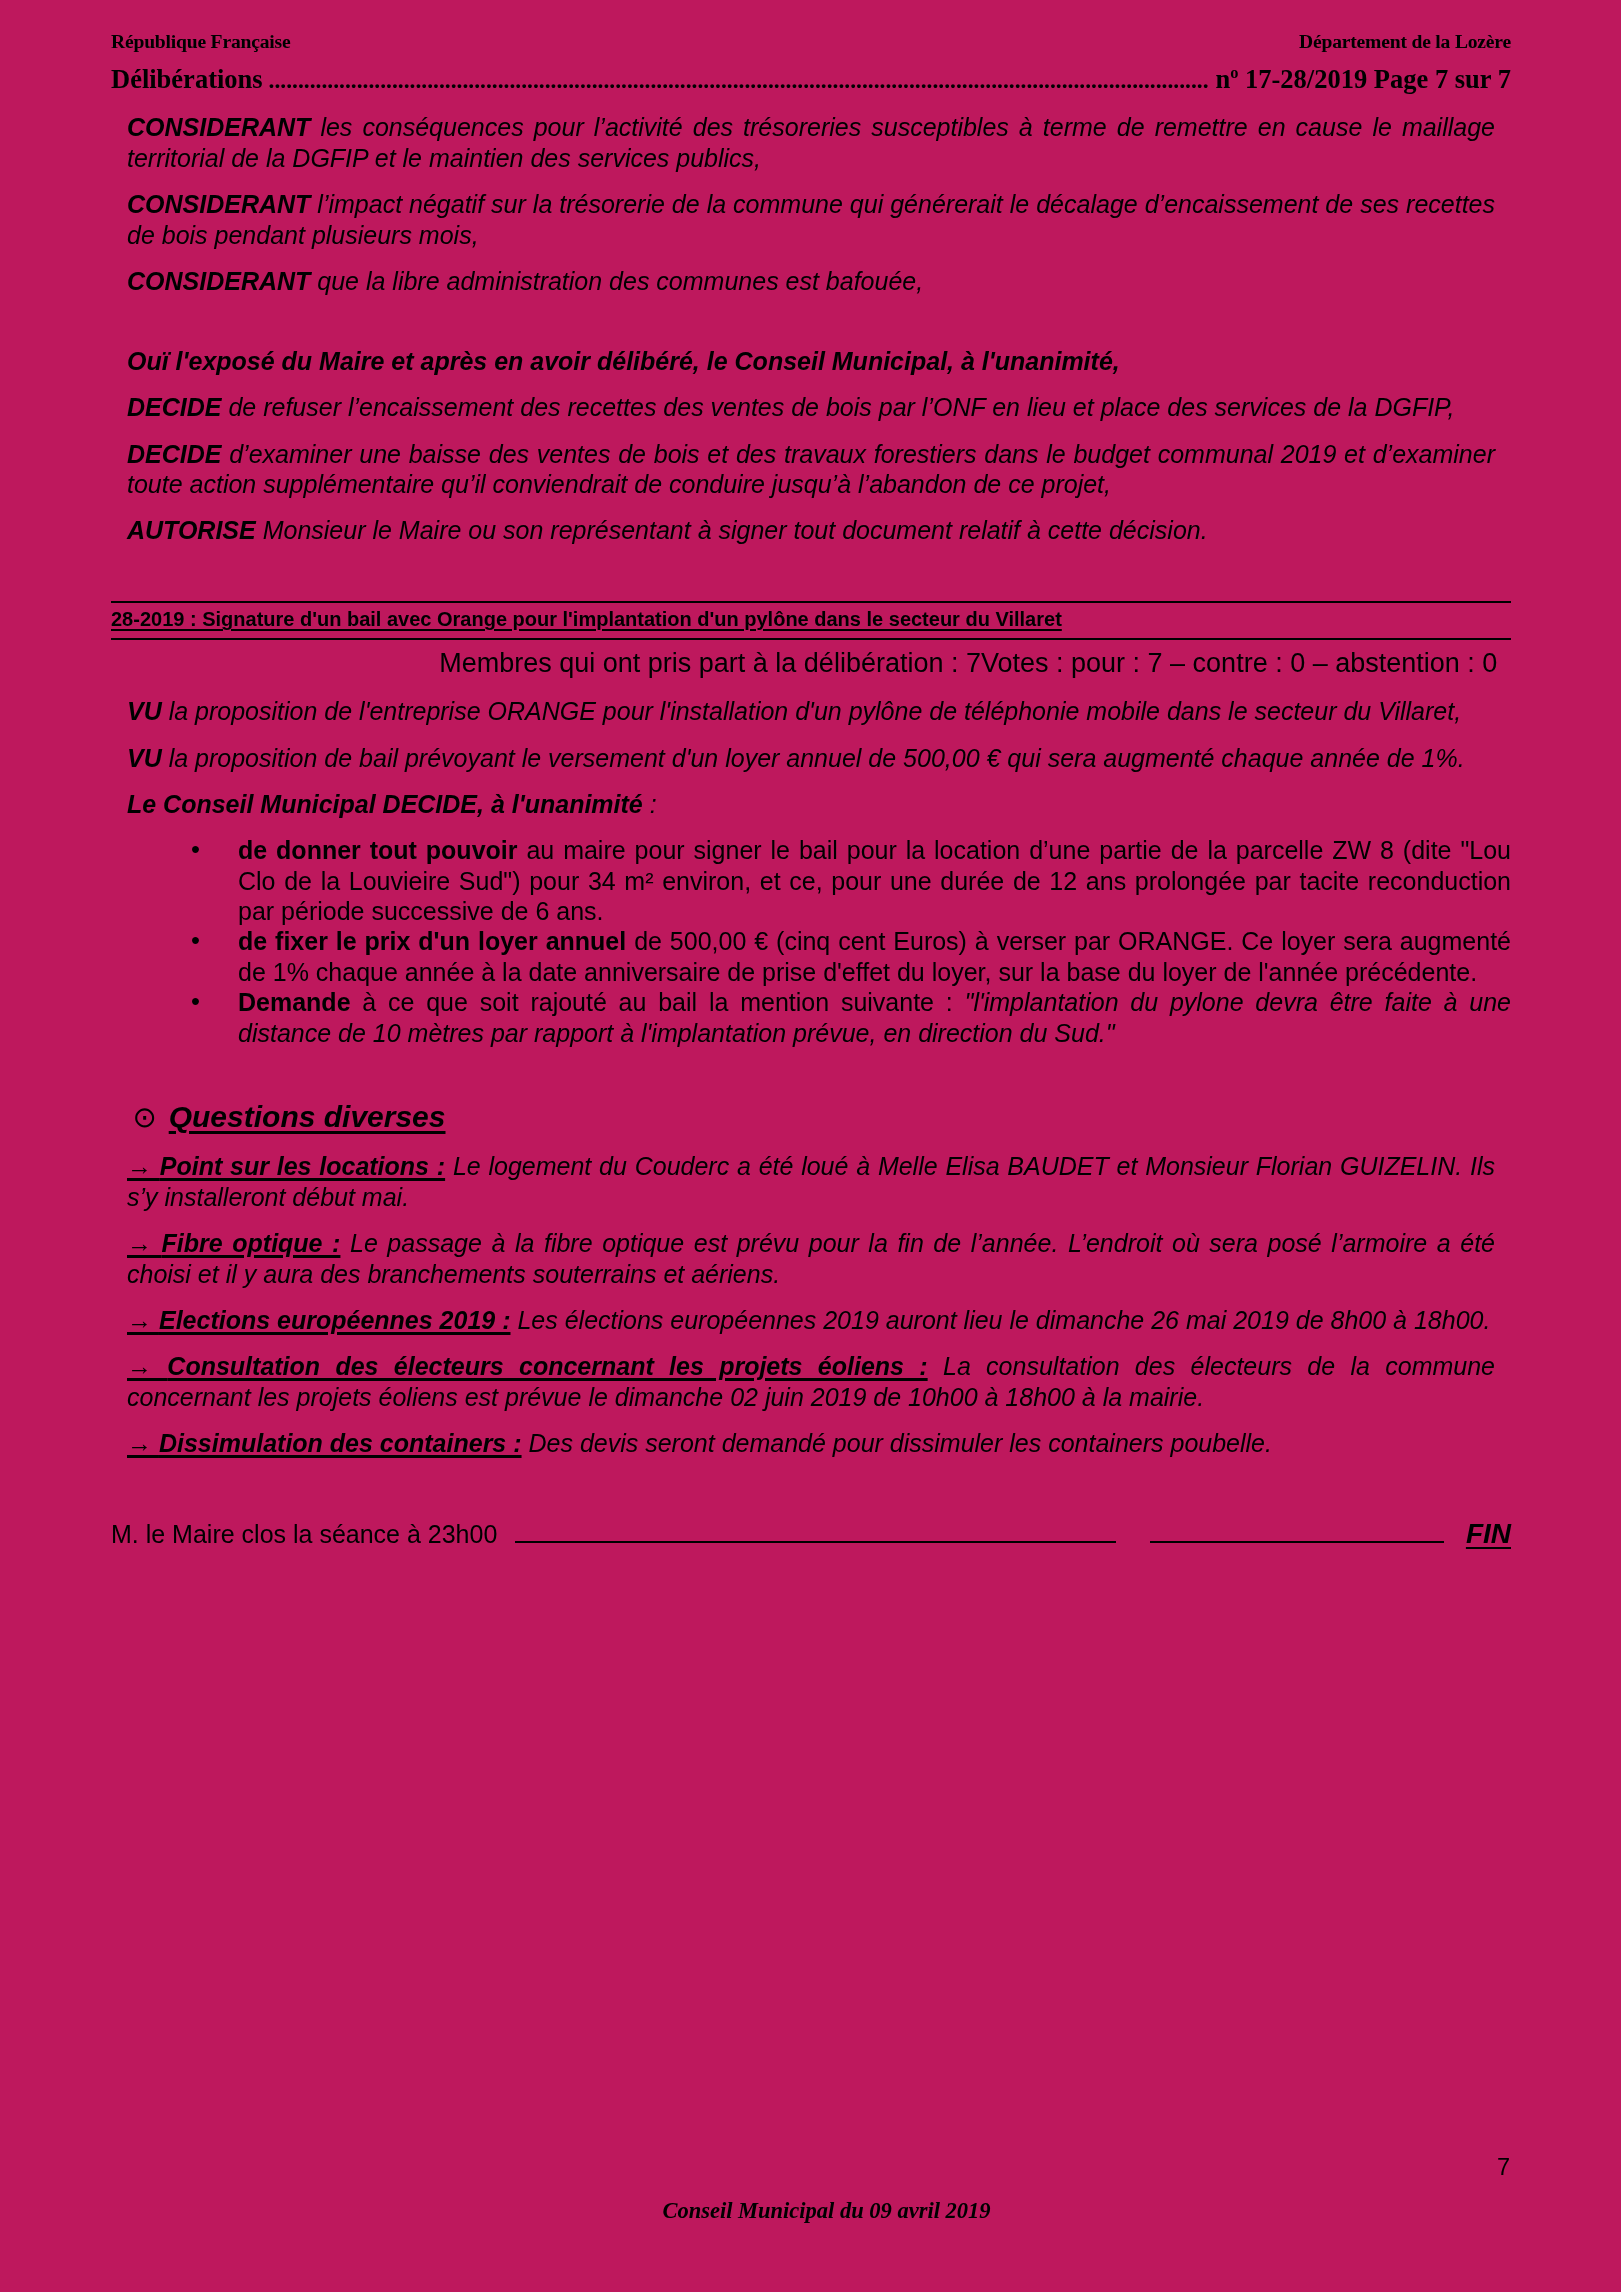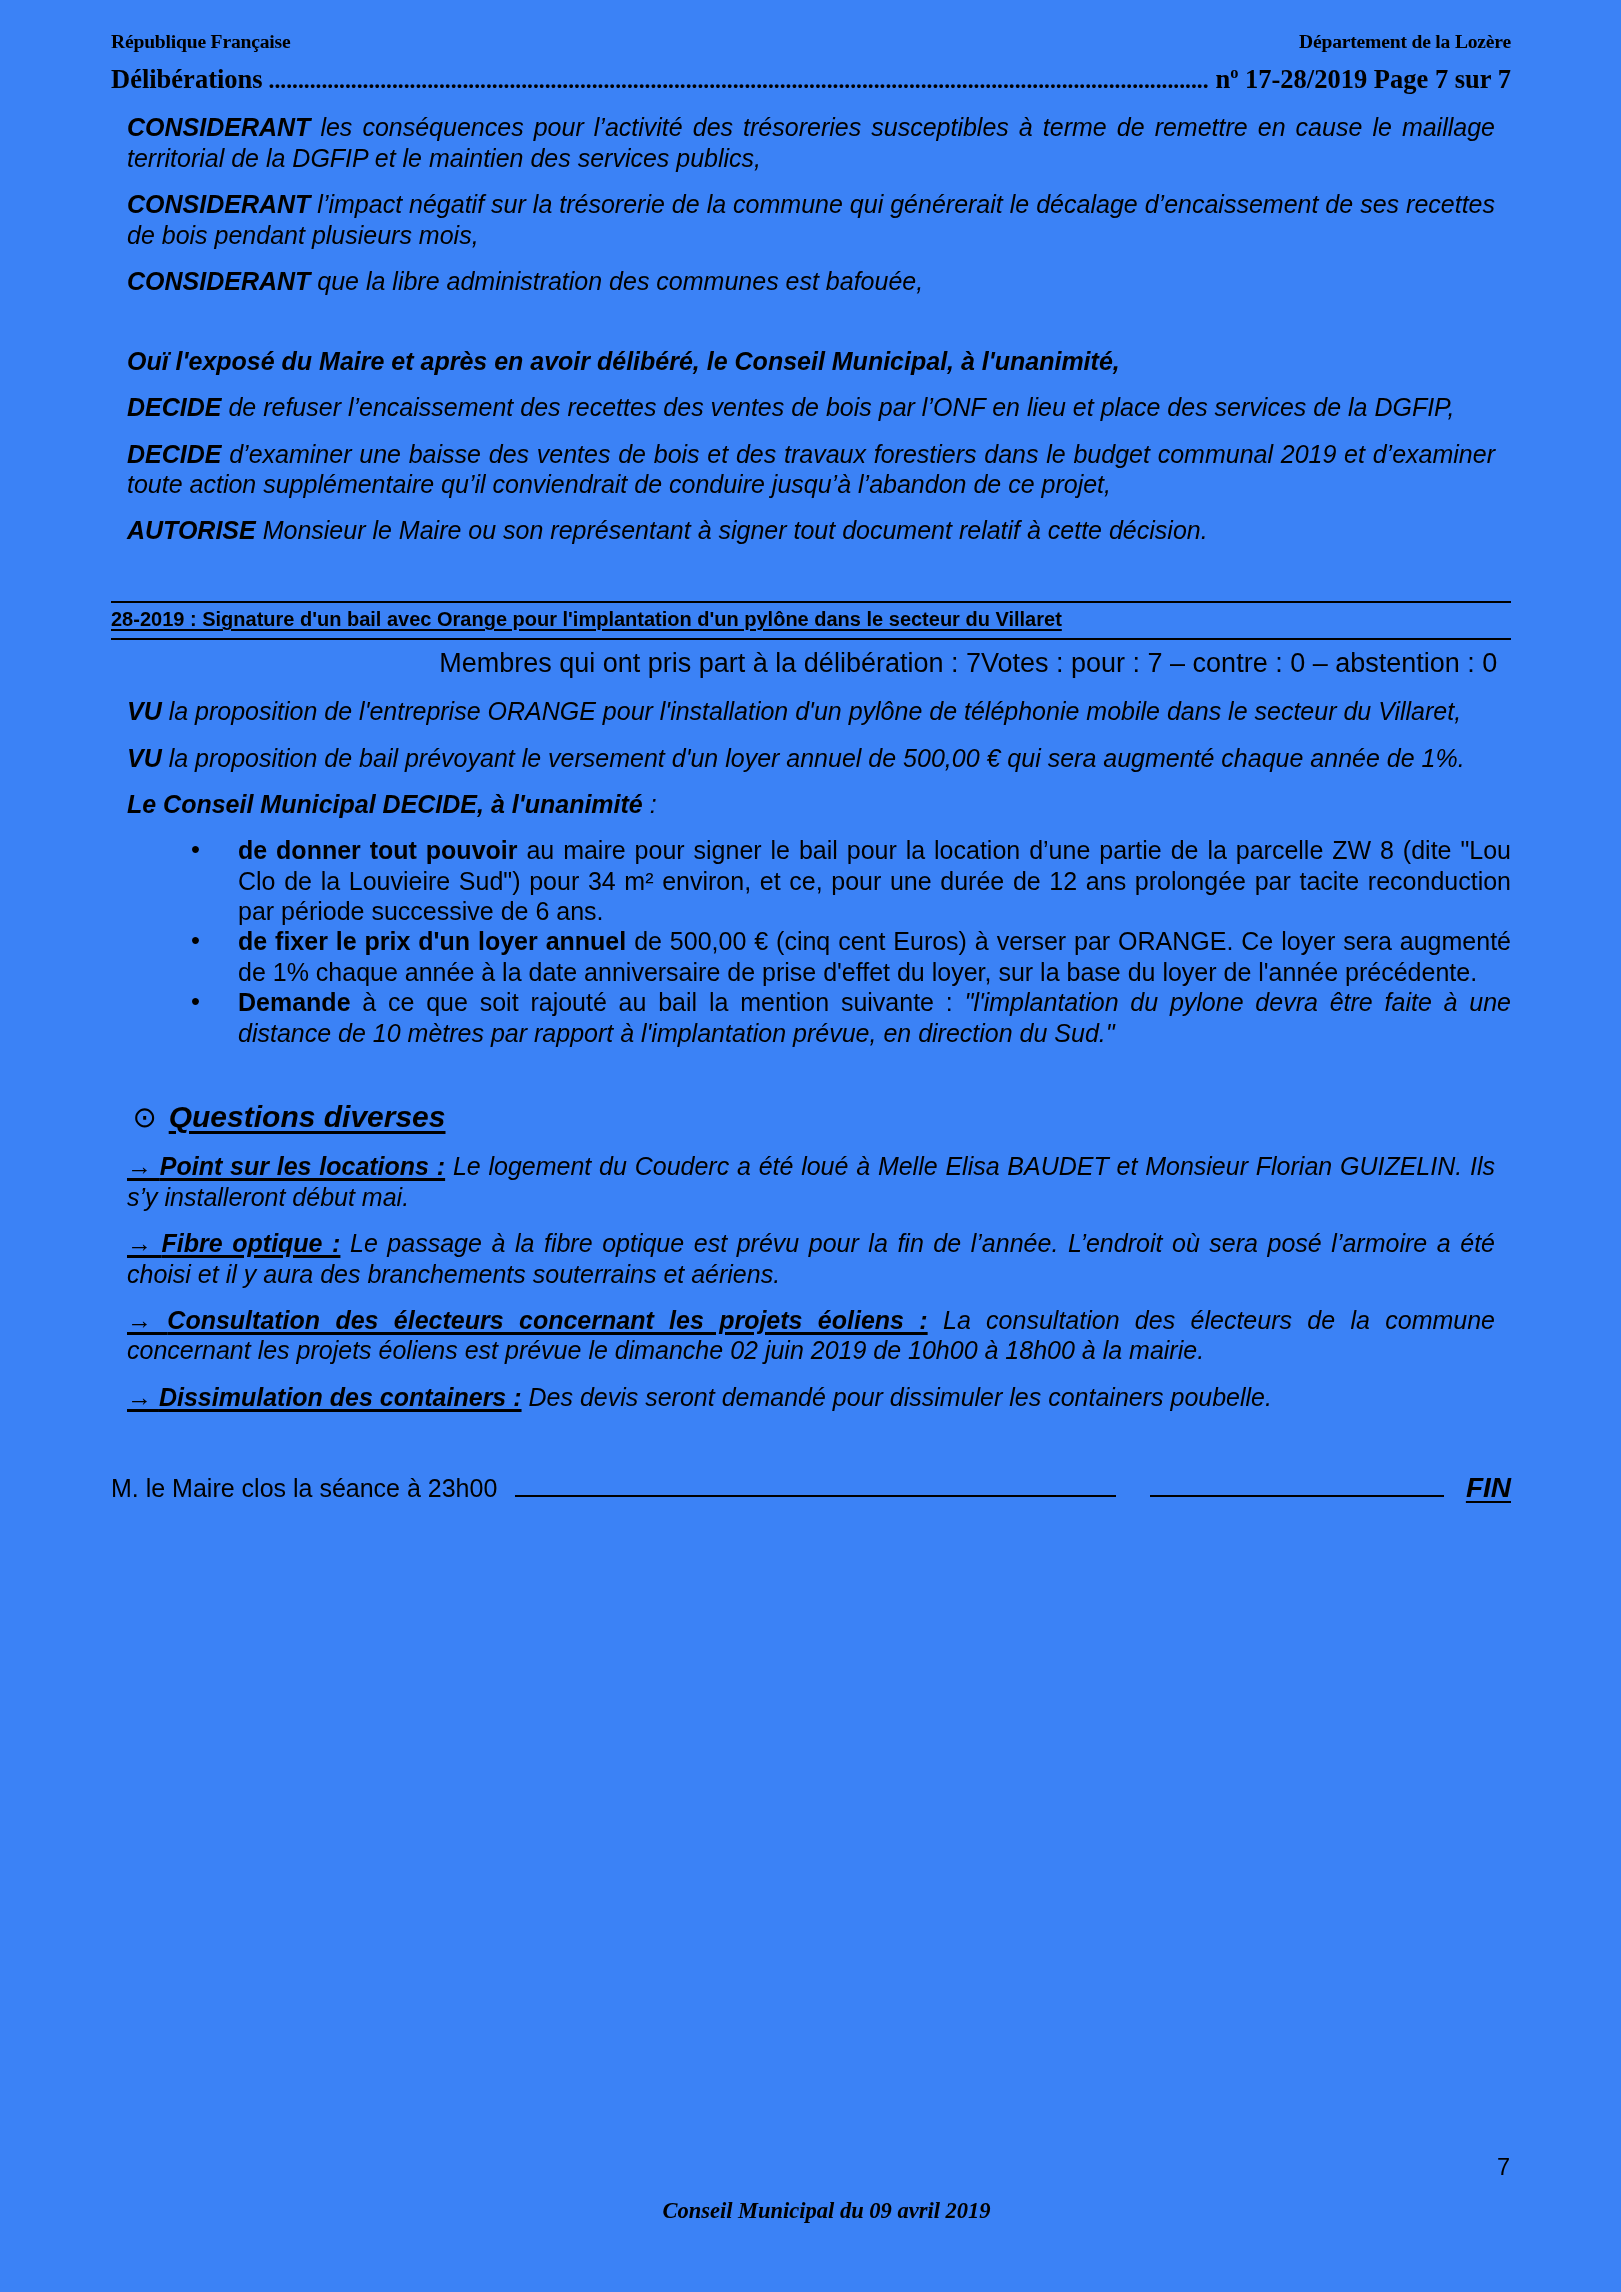--- a/index.html
+++ b/index.html
@@ -5,21 +5,21 @@
 <style>
   html, body {
     margin: 0;
     padding: 0;
     background: #ffffff;
   }
   .page {
     position: relative;
     width: 1621px;
     height: 2293px;
-    background: #3b82f6;
+    background: #be185d;
     margin: 0 auto;
     font-family: "Liberation Sans", sans-serif;
     color: #000000;
     overflow: hidden;
   }
   .content {
     position: absolute;
     left: 111px;
     top: 31px;
     width: 1400px;
@@ -279,20 +279,21 @@
 
       <div class="qd-heading">
         <span class="ring">⊙</span>
         <span class="qd-label">Questions diverses</span>
       </div>
 
       <p class="qd-item"><span class="lead"><span class="arrow">→</span> <span>Point sur les locations :</span></span><span> Le logement du Couderc a été loué à Melle Elisa BAUDET et Monsieur Florian GUIZELIN. Ils s’y installeront début mai.</span></p>
 
       <p class="qd-item"><span class="lead"><span class="arrow">→</span> <span>Fibre optique :</span></span><span> Le passage à la fibre optique est prévu pour la fin de l’année. L’endroit où sera posé l’armoire a été choisi et il y aura des branchements souterrains et aériens.</span></p>
 
+      <p class="qd-item"><span class="lead"><span class="arrow">→</span> <span>Elections européennes 2019 :</span></span><span> Les élections européennes 2019 auront lieu le dimanche 26 mai 2019 de 8h00 à 18h00.</span></p>
 
       <p class="qd-item"><span class="lead"><span class="arrow">→</span> <span>Consultation des électeurs concernant les projets éoliens :</span></span><span> La consultation des électeurs de la commune concernant les projets éoliens est prévue le dimanche 02 juin 2019 de 10h00 à 18h00 à la mairie.</span></p>
 
       <p class="qd-item"><span class="lead"><span class="arrow">→</span> <span>Dissimulation des containers :</span></span><span> Des devis seront demandé pour dissimuler les containers poubelle.</span></p>
 
       <div class="closing">
         <span class="ctext">M. le Maire clos la séance à 23h00</span>
         <span class="rule1"></span>
         <span class="rule2"></span>
         <span class="fin">FIN</span>

